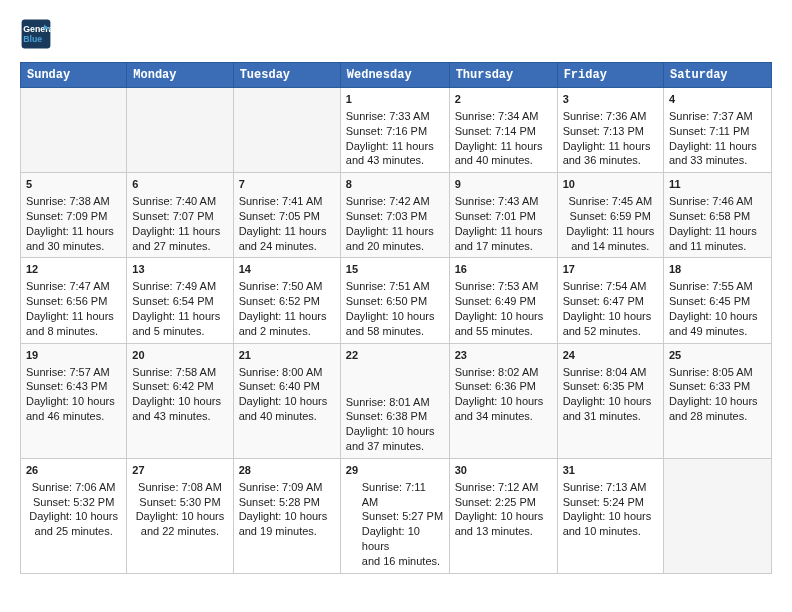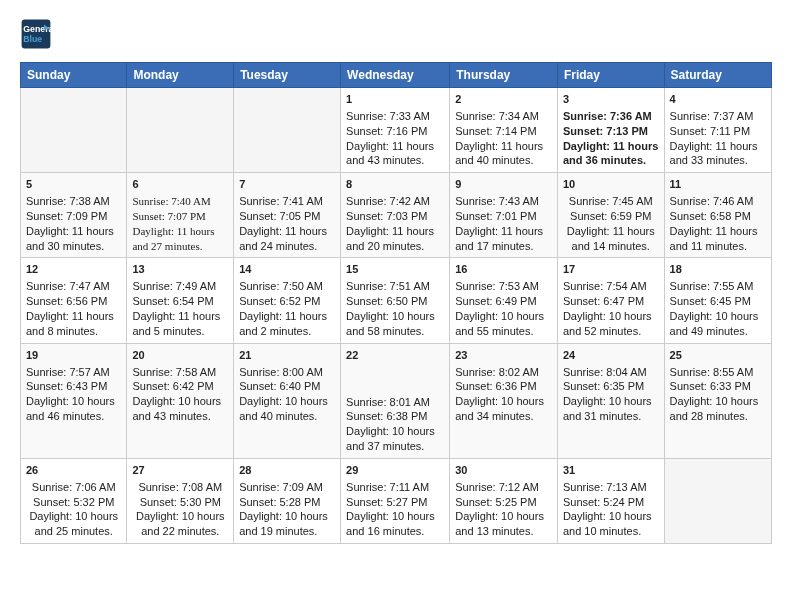--- a/index.html
+++ b/index.html
@@ -55,20 +55,21 @@
       border: 1px solid #ccc;
     }
     .calendar th {
       background-color: #3a6db5;
       color: #fff;
       font-size: 12px;
       font-weight: bold;
       padding: 5px 6px;
       text-align: left;
       border: 1px solid #2a5a9a;
+      font-family: Liberation Mono, monospace;
     }
     .calendar td {
       vertical-align: top;
       border: 1px solid #ccc;
       padding: 4px 5px;
       width: 113px;
       min-height: 80px;
       background: #fff;
       font-size: 10px;
       color: #222;
@@ -143,21 +144,21 @@
           </td>
           <td>
             <span class="day-num">2</span>
             <div class="day-info" style="white-space: pre-line;">Sunrise: 7:34 AM
 Sunset: 7:14 PM
 Daylight: 11 hours
 and 40 minutes.</div>
           </td>
           <td>
             <span class="day-num">3</span>
-            <div class="day-info" style="white-space: pre-line; font-weight: bold;">Sunrise: 7:36 AM
+            <div class="day-info" style="white-space: pre-line;">Sunrise: 7:36 AM
 Sunset: 7:13 PM
 Daylight: 11 hours
 and 36 minutes.</div>
           </td>
           <td>
             <span class="day-num">4</span>
             <div class="day-info" style="white-space: pre-line;">Sunrise: 7:37 AM
 Sunset: 7:11 PM
 Daylight: 11 hours
 and 33 minutes.</div>
@@ -166,21 +167,21 @@
         <tr class="week-row">
           <td>
             <span class="day-num">5</span>
             <div class="day-info" style="white-space: pre-line;">Sunrise: 7:38 AM
 Sunset: 7:09 PM
 Daylight: 11 hours
 and 30 minutes.</div>
           </td>
           <td>
             <span class="day-num">6</span>
-            <div class="day-info" style="white-space: pre-line; font-family: Liberation Serif, serif;">Sunrise: 7:40 AM
+            <div class="day-info" style="white-space: pre-line;">Sunrise: 7:40 AM
 Sunset: 7:07 PM
 Daylight: 11 hours
 and 27 minutes.</div>
           </td>
           <td>
             <span class="day-num">7</span>
             <div class="day-info" style="white-space: pre-line;">Sunrise: 7:41 AM
 Sunset: 7:05 PM
 Daylight: 11 hours
 and 24 minutes.</div>
@@ -303,21 +304,21 @@
           </td>
           <td>
             <span class="day-num">24</span>
             <div class="day-info" style="white-space: pre-line;">Sunrise: 8:04 AM
 Sunset: 6:35 PM
 Daylight: 10 hours
 and 31 minutes.</div>
           </td>
           <td>
             <span class="day-num">25</span>
-            <div class="day-info" style="white-space: pre-line;">Sunrise: 8:55 AM
+            <div class="day-info" style="white-space: pre-line;">Sunrise: 8:05 AM
 Sunset: 6:33 PM
 Daylight: 10 hours
 and 28 minutes.</div>
           </td>
         </tr>
         <tr class="week-row">
           <td>
             <span class="day-num">26</span>
             <div class="day-info" style="white-space: pre-line; text-align: center;">Sunrise: 7:06 AM
 Sunset: 5:32 PM
@@ -333,29 +334,29 @@
           </td>
           <td>
             <span class="day-num">28</span>
             <div class="day-info" style="white-space: pre-line;">Sunrise: 7:09 AM
 Sunset: 5:28 PM
 Daylight: 10 hours
 and 19 minutes.</div>
           </td>
           <td>
             <span class="day-num">29</span>
-            <div class="day-info" style="white-space: pre-line;">Sunrise: 7:11 AM
+            <div class="day-info" style="white-space: pre-line; margin-left: 16px;">Sunrise: 7:11 AM
 Sunset: 5:27 PM
 Daylight: 10 hours
 and 16 minutes.</div>
           </td>
           <td>
             <span class="day-num">30</span>
             <div class="day-info" style="white-space: pre-line;">Sunrise: 7:12 AM
-Sunset: 5:25 PM
+Sunset: 2:25 PM
 Daylight: 10 hours
 and 13 minutes.</div>
           </td>
           <td>
             <span class="day-num">31</span>
             <div class="day-info" style="white-space: pre-line;">Sunrise: 7:13 AM
 Sunset: 5:24 PM
 Daylight: 10 hours
 and 10 minutes.</div>
           </td>

